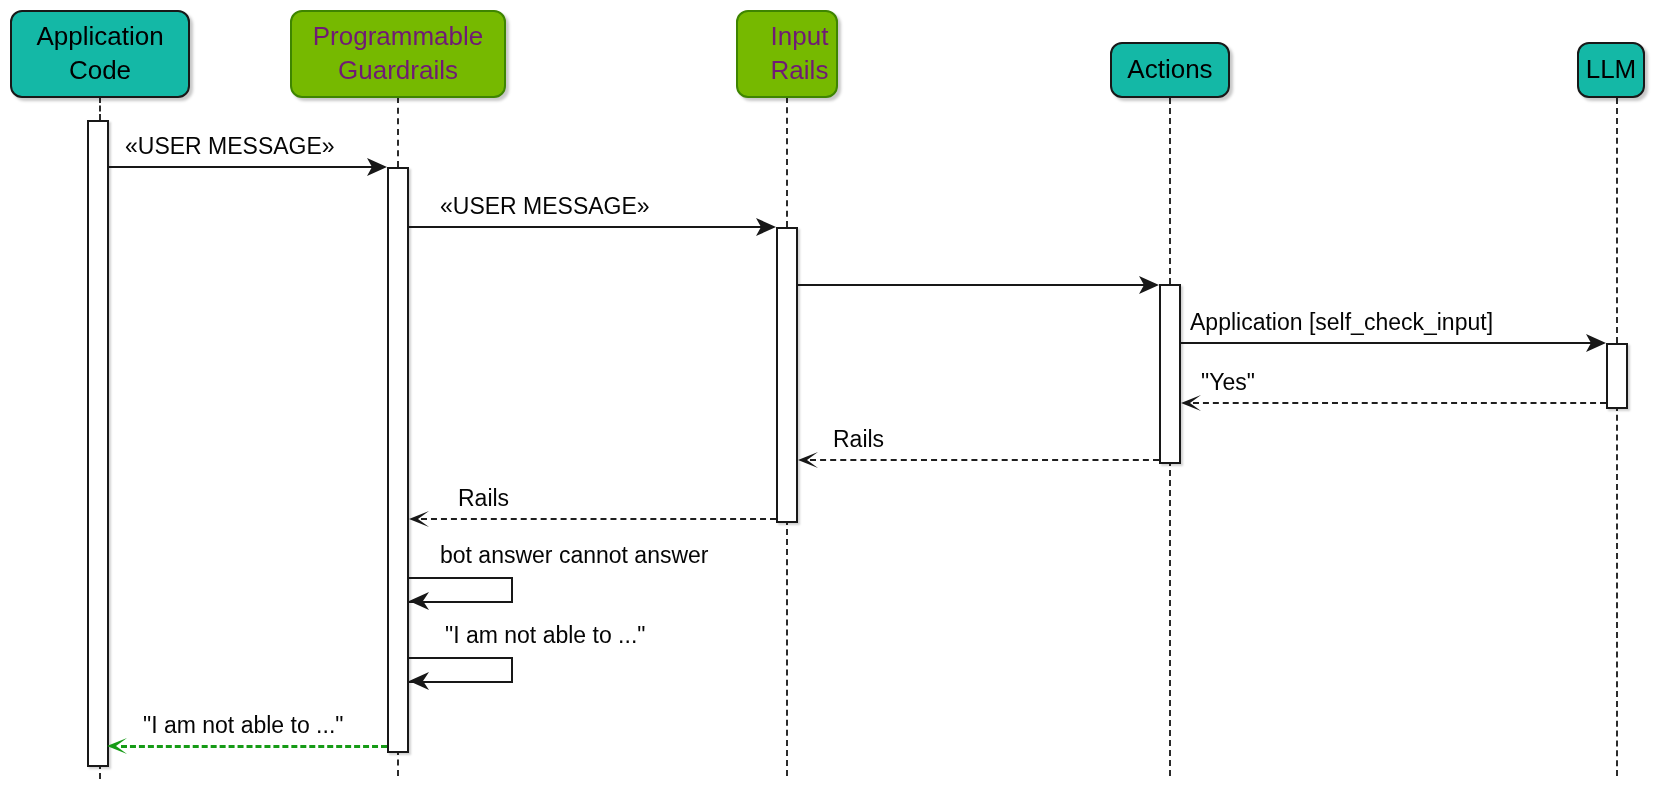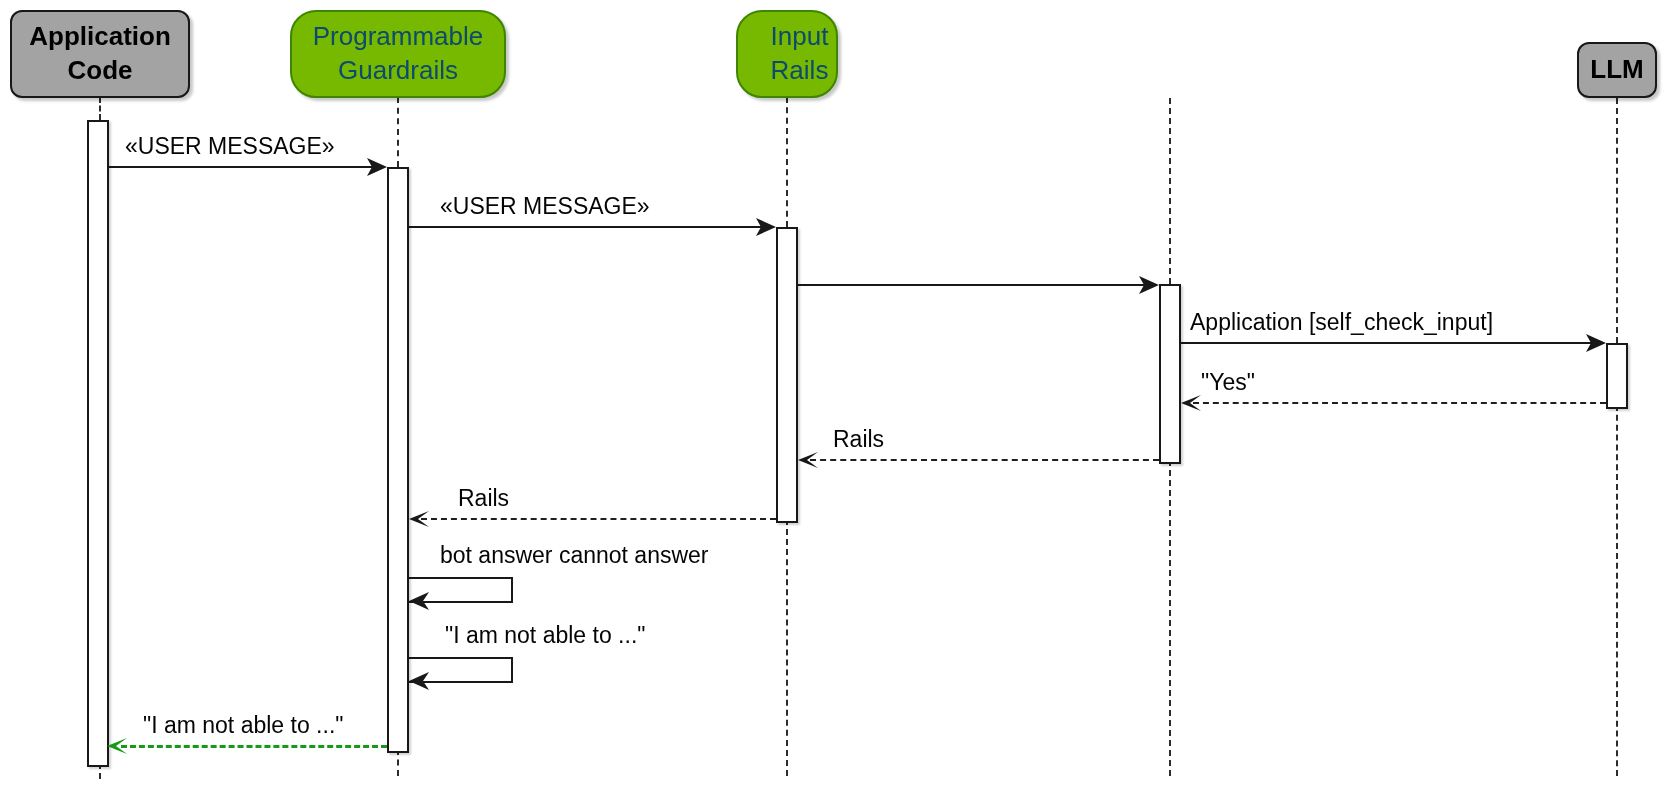--- a/index.html
+++ b/index.html
@@ -6,22 +6,22 @@
   #stage{
     position:relative;width:1666px;height:796px;background:#ffffff;overflow:hidden;
     font-family:"Liberation Sans",sans-serif;color:#000;
   }
   .box{
     position:absolute;border:2px solid #181818;border-radius:12px;
     display:flex;align-items:center;justify-content:center;text-align:center;
     font-size:26px;line-height:1.3;box-sizing:border-box;
     box-shadow:3px 3px 3px rgba(0,0,0,0.22);
   }
-  .box.plain{background:#a3a3a3;color:#000;font-weight:bold;}
-  .box.green{background:#76B900;border-color:#3E8500;color:#0c4a6e;border-radius:26px;}
+  .box.plain{background:#14b8a6;color:#000;}
+  .box.green{background:#76B900;border-color:#3E8500;color:#701a75;}
   .box span{white-space:pre-line;}
   .lifeline{position:absolute;width:0;border-left:2px dashed #2b2b2b;}
   .act{
     position:absolute;width:18px;background:#ffffff;border:2px solid #181818;
     box-sizing:content-box;box-shadow:2px 2px 2px rgba(0,0,0,0.18);
   }
   .mline{position:absolute;height:0;border-top:2px solid #181818;}
   .mline.dashed{border-top:2px dashed #1f1f1f;}
   .mline.greenline{border-top:3px dashed #169B16;}
   .mlabel{position:absolute;font-size:23px;white-space:nowrap;color:#050505;}
@@ -53,21 +53,24 @@
 Code</span>
   </div>
   <div class="box green" style="left:290px;top:10px;width:216px;height:88px;">
     <span>Programmable
 Guardrails</span>
   </div>
   <div class="box green" style="left:736px;top:10px;width:102px;height:88px;padding-left:25px;">
     <span>Input
 Rails</span>
   </div>
-  <div class="box plain" style="left:1577px;top:42px;width:80px;height:56px;">
+  <div class="box plain" style="left:1110px;top:42px;width:120px;height:56px;">
+    <span>Actions</span>
+  </div>
+  <div class="box plain" style="left:1577px;top:42px;width:68px;height:56px;">
     <span>LLM</span>
   </div>
 
   <div class="act" style="left:87px;top:120px;height:643px;"></div>
   <div class="act" style="left:387px;top:167px;height:582px;"></div>
   <div class="act" style="left:776px;top:227px;height:292px;"></div>
   <div class="act" style="left:1159px;top:284px;height:176px;"></div>
   <div class="act" style="left:1606px;top:343px;height:62px;"></div>
 
   <div class="mlabel" style="left:125px;top:133px;">«USER MESSAGE»</div>

